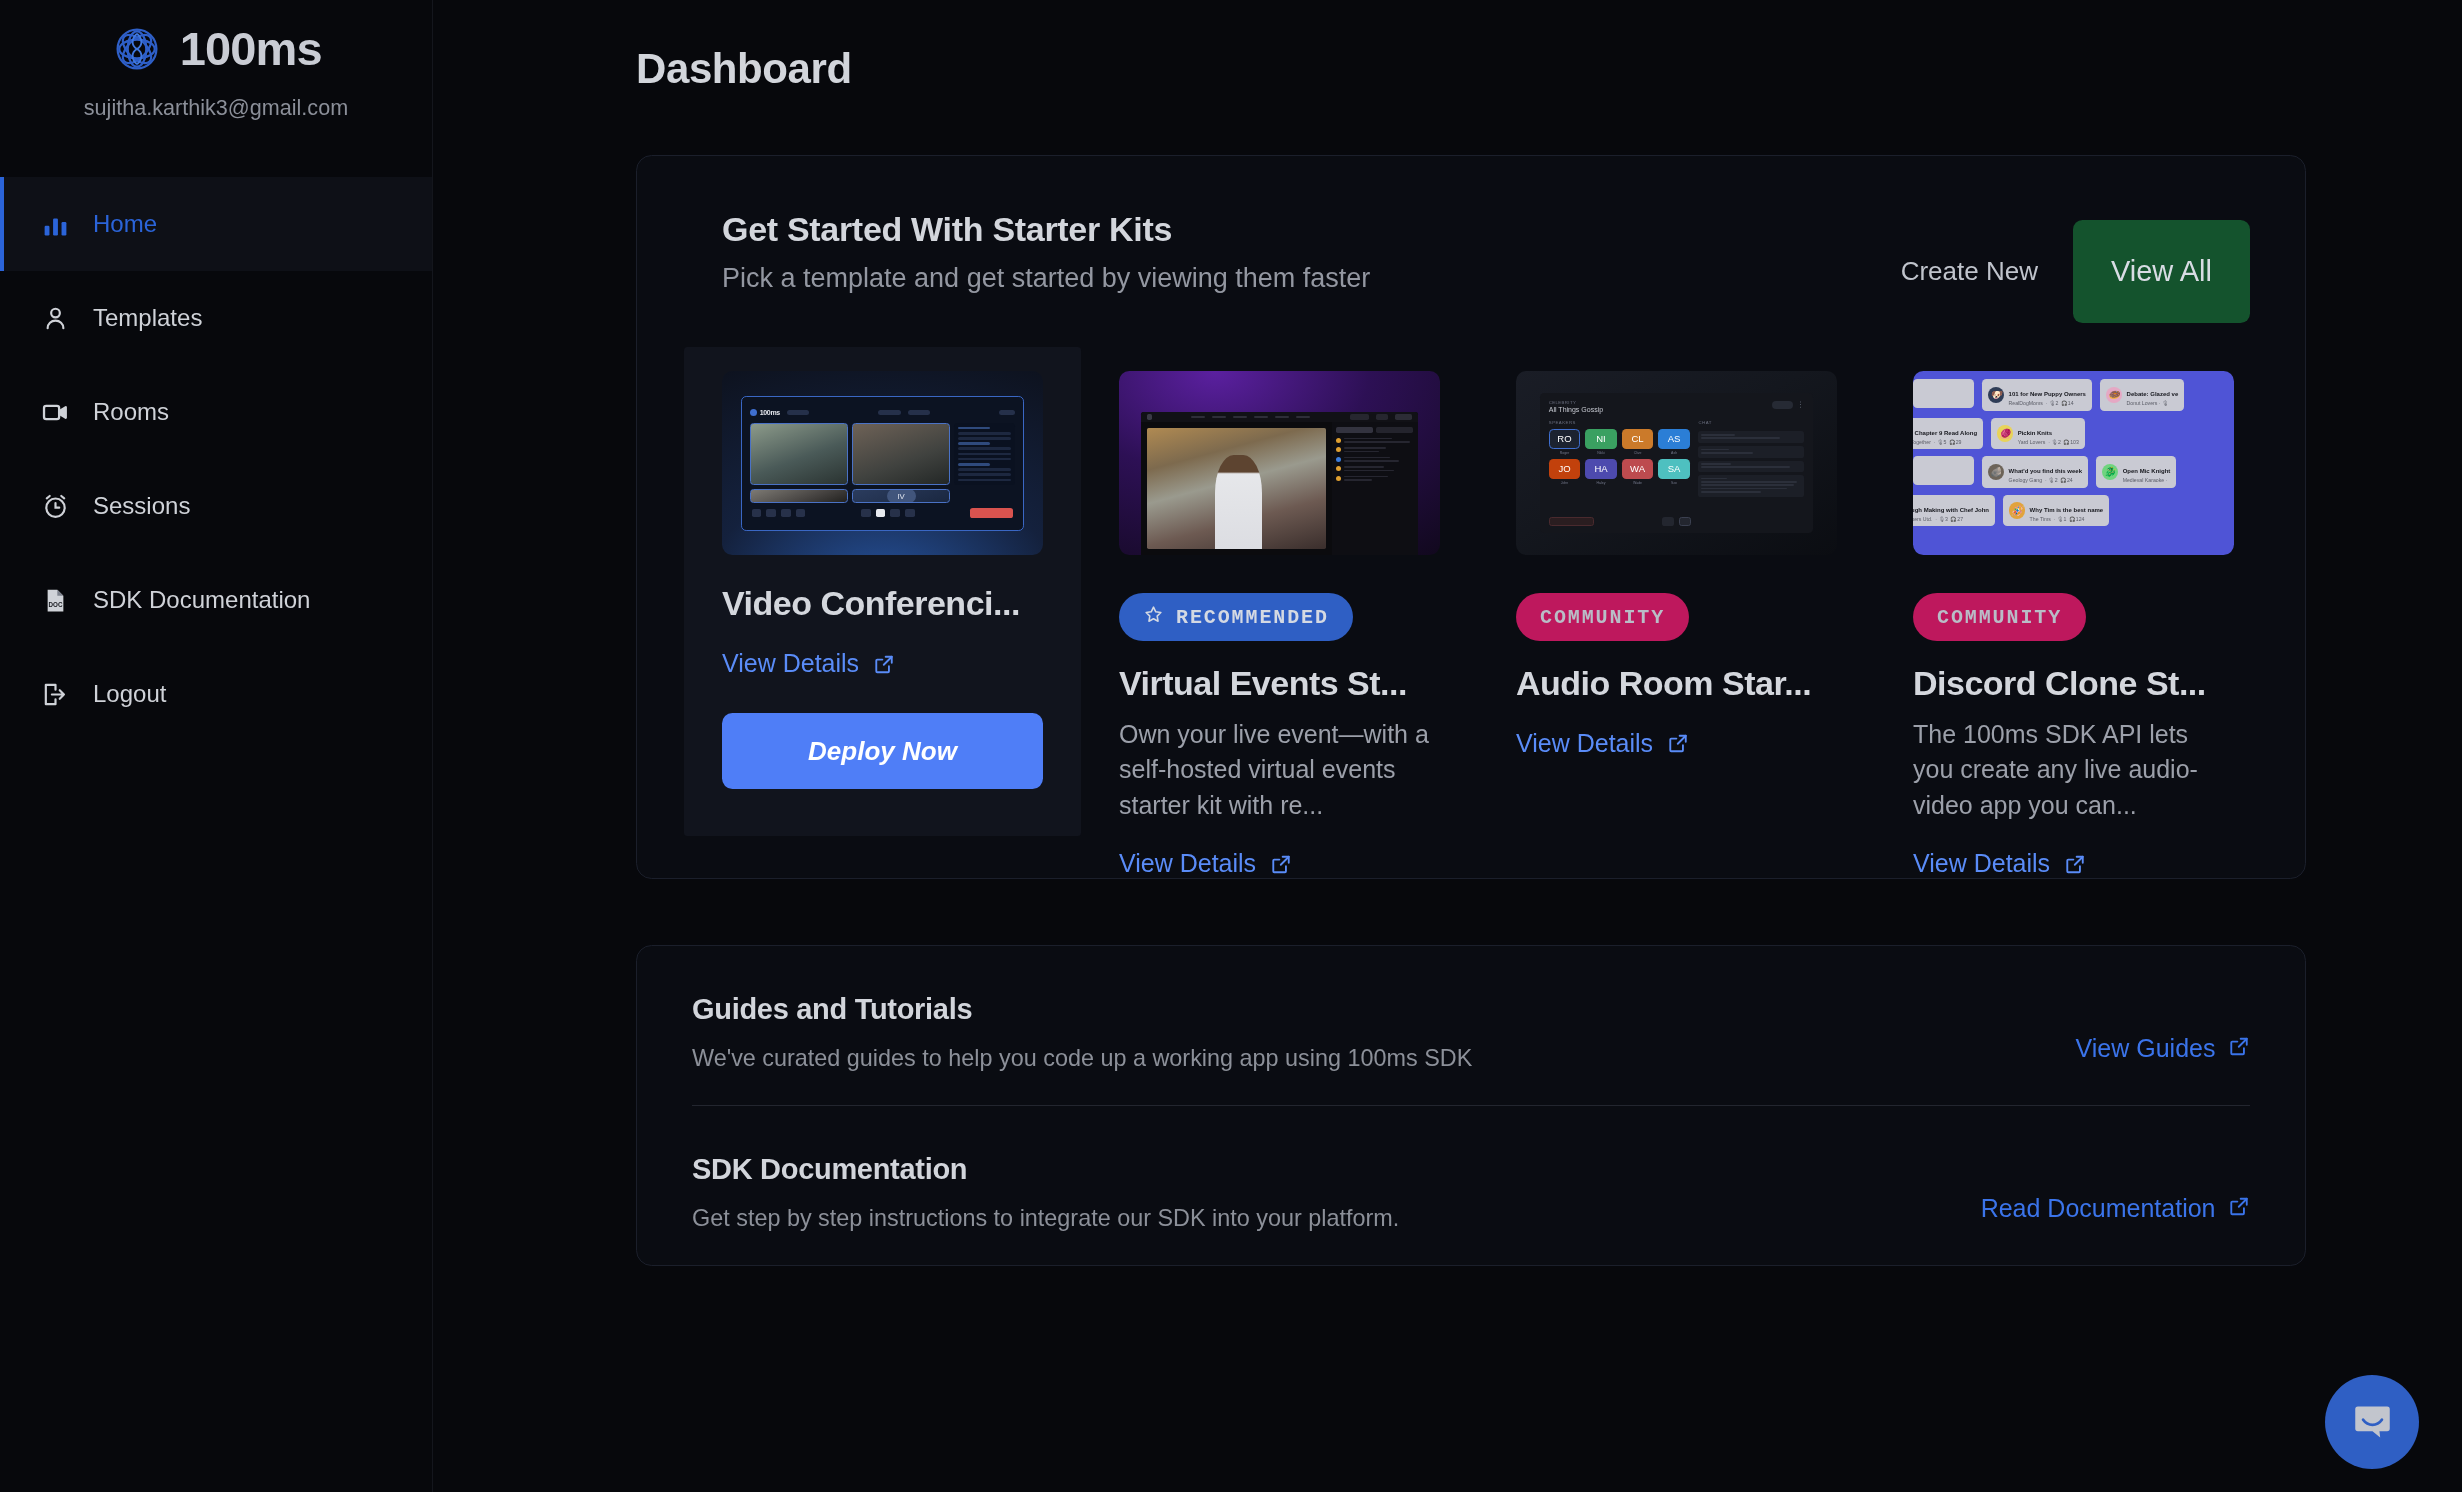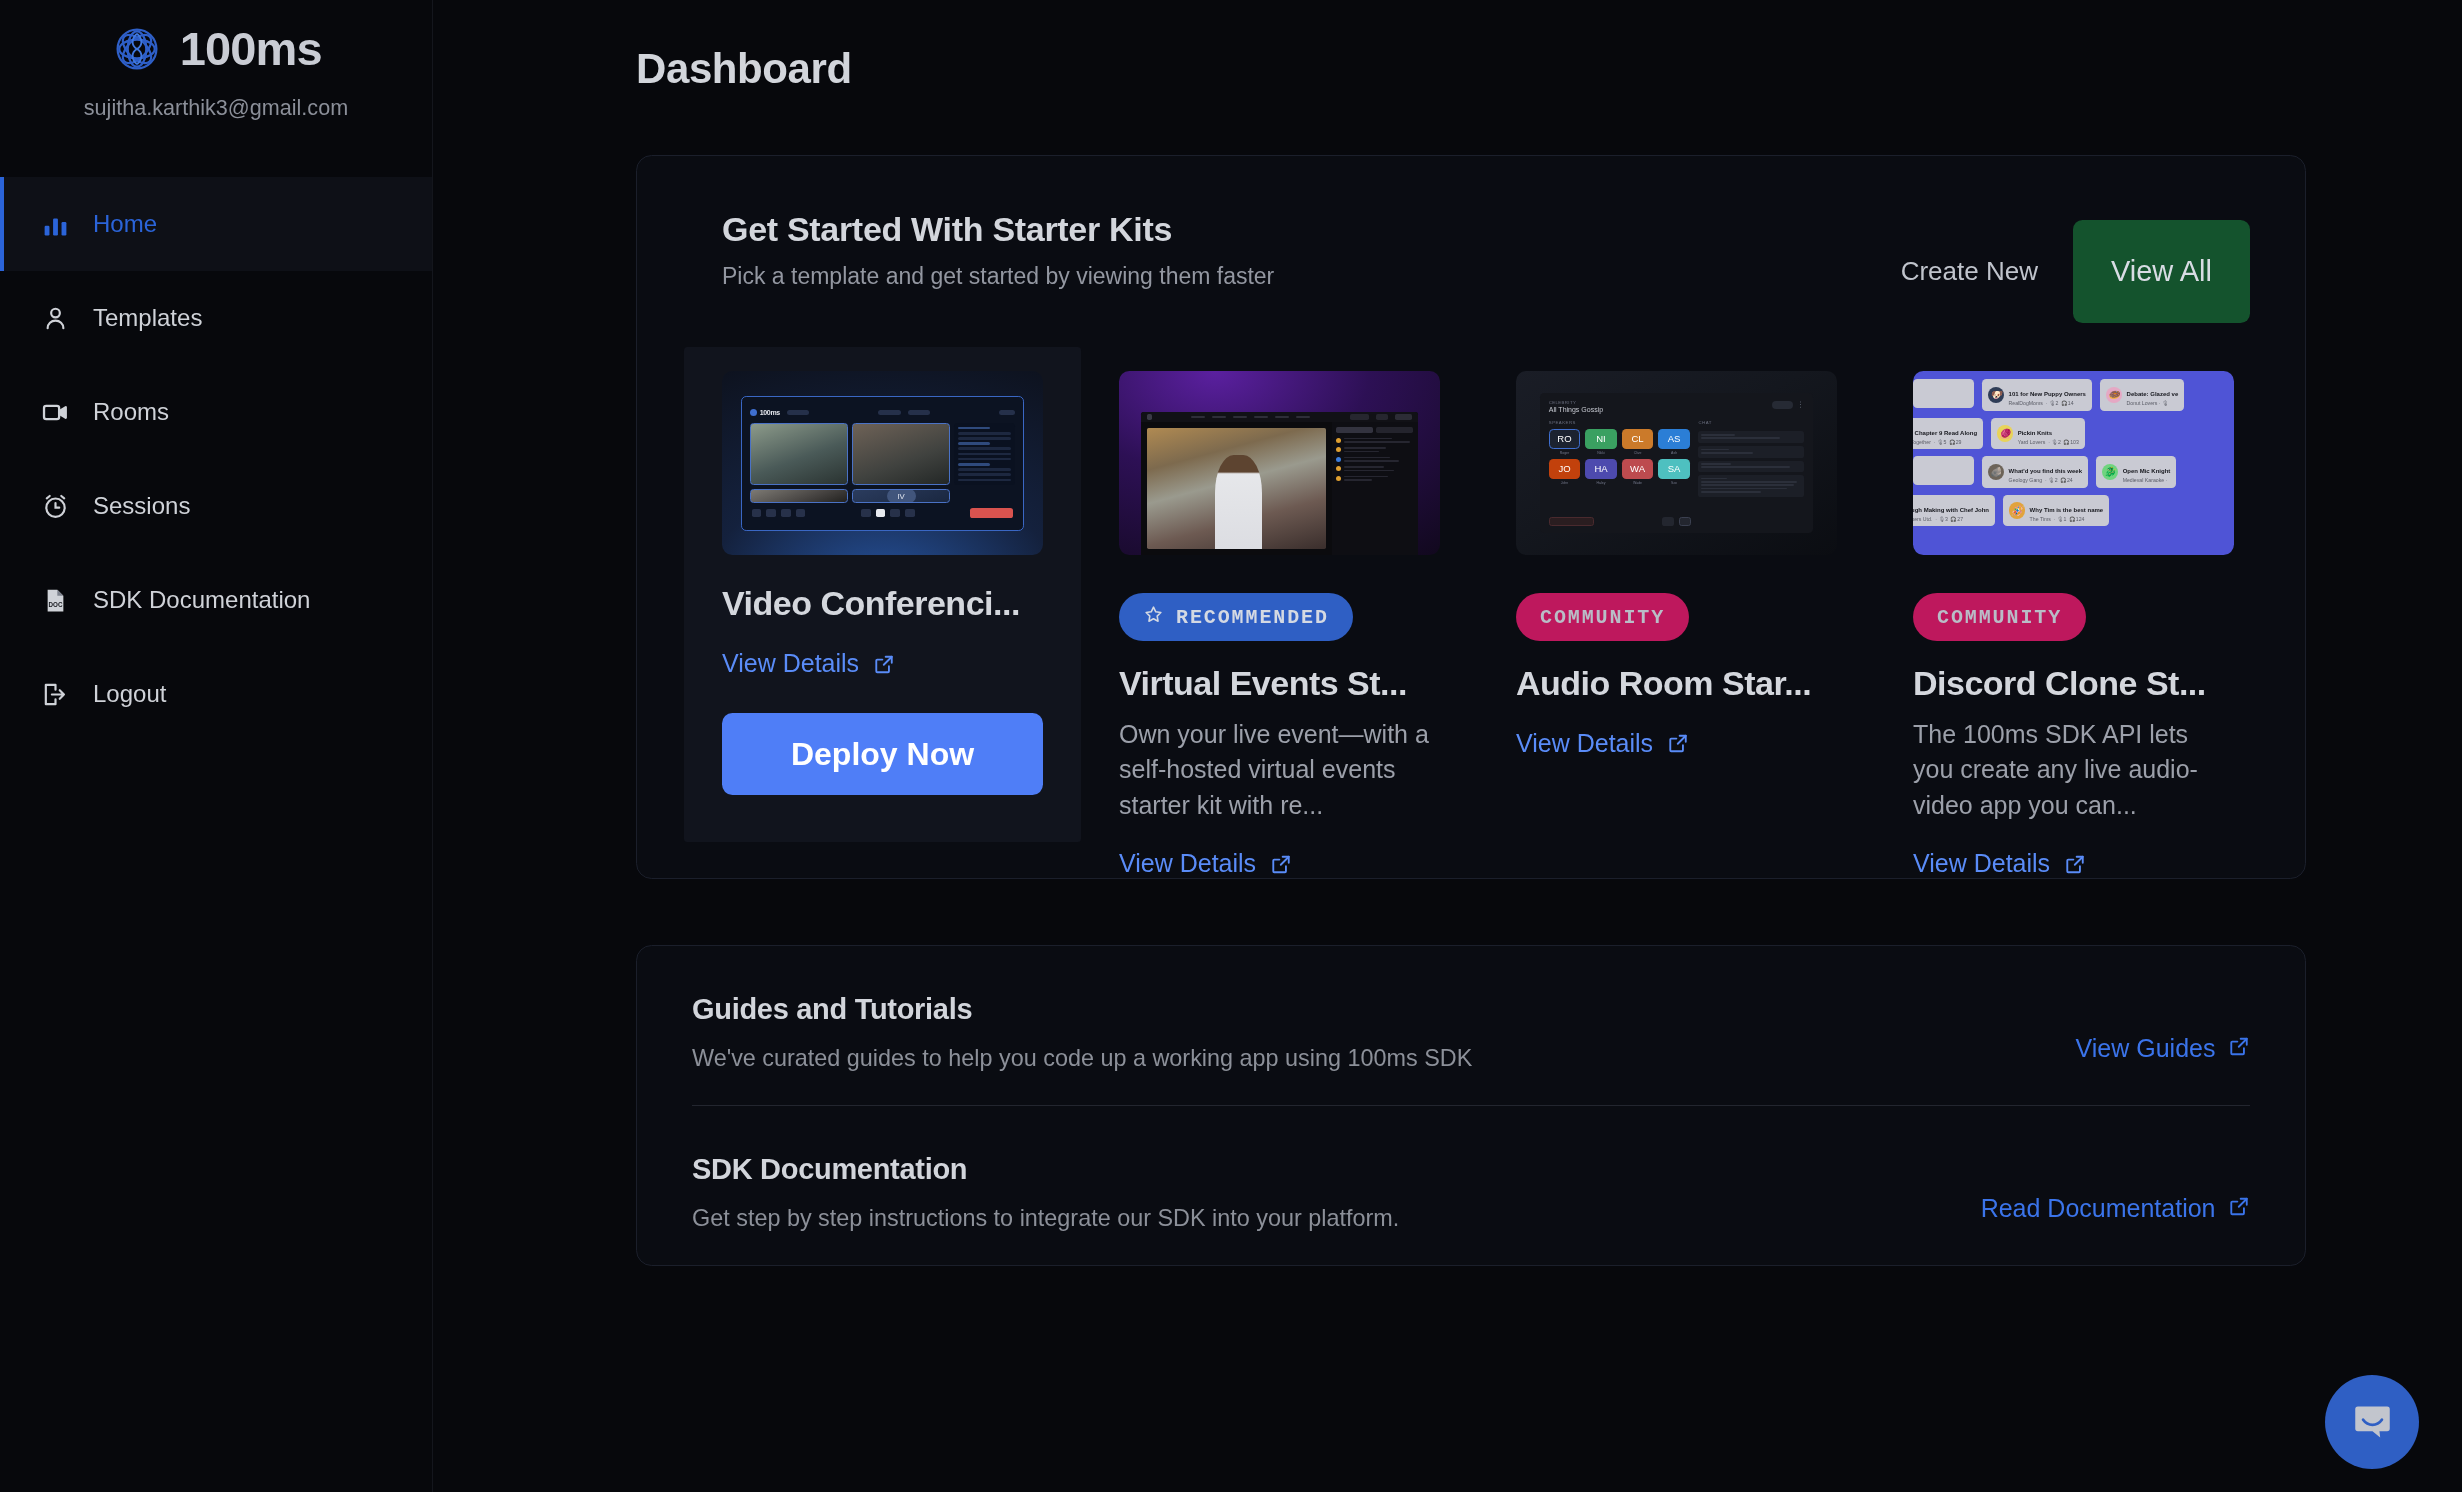--- a/index.html
+++ b/index.html
@@ -61,21 +61,21 @@
     border-radius: 15.6px;
   }
 
   
   .kits-panel { padding: 54px 0 0 0; }
   .kits-head {
     display: flex; align-items: flex-start; justify-content: space-between;
     padding: 0 55px 0 85px;
   }
   .kits-title { font-size: 34px; font-weight: 700; color: #d3d6dc; letter-spacing: -0.3px;}
-  .kits-sub { margin-top: 14px; font-size: 23px; color: #9397a1; }
+  .kits-sub { margin-top: 14px; font-size: 27px; color: #9397a1; }
   .kits-actions { display: flex; align-items: center; gap: 35px; padding-top: 10.4px; }
   .create-new {
     font-size: 26px; color: #c0c4cc; cursor: pointer; white-space: nowrap;
   }
   .view-all {
     background: #14532d; color: #d8dce4; border: none;
     font-family: inherit; font-size: 29px;
     padding: 35px 38px; border-radius: 9.5px; cursor: pointer;
   }
 
@@ -211,21 +211,21 @@
     margin-top: 14px; font-size: 25px; line-height: 1.42; color: #9ca0aa;
   }
   .kit-link {
     display:flex; align-items:center; gap: 14px;
     margin-top: 26px; font-size: 25px; color: #5a8cf8; cursor:pointer;
   }
   .kit-link svg { display:block; }
   .deploy-btn {
     margin-top: 35px; width: 100%;
     background:#4f7ef7; color:#fff; border:none; font-family:inherit;
-    font-size: 32px; font-weight: 700; padding: 22.5px 0; border-radius: 10.4px; cursor:pointer;
+    font-size: 26px; font-weight: 700; padding: 22.5px 0; border-radius: 10.4px; cursor:pointer;font-style:italic;
   }
 
   
   .res-panel { margin-top: 66px; padding: 0 55px 0 55px; }
   .res-block { padding: 47px 0 33px 0; position: relative; }
   .res-block + .res-block { border-top: 0.9px solid #23262f; }
   .res-title { font-size: 29px; font-weight: 700; color: #d2d5db; letter-spacing:-0.3px;}
   .res-sub { margin-top: 19px; font-size: 23.4px; color: #8c9099; }
   .res-link {
     position:absolute; right: 0; top: 88px;

